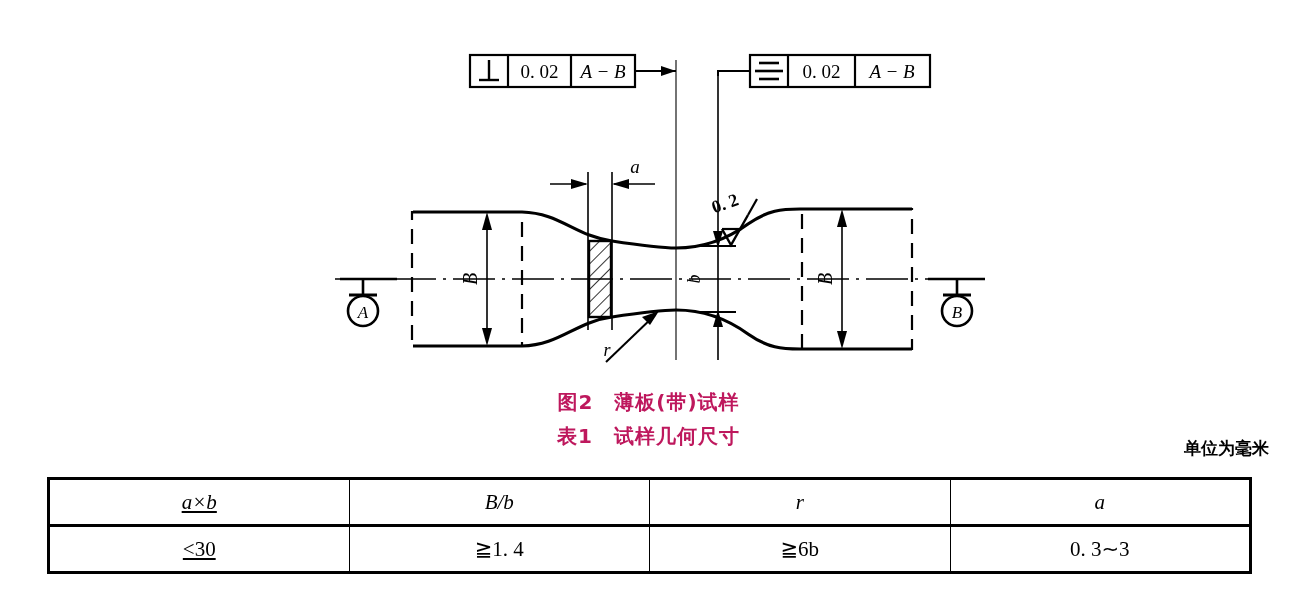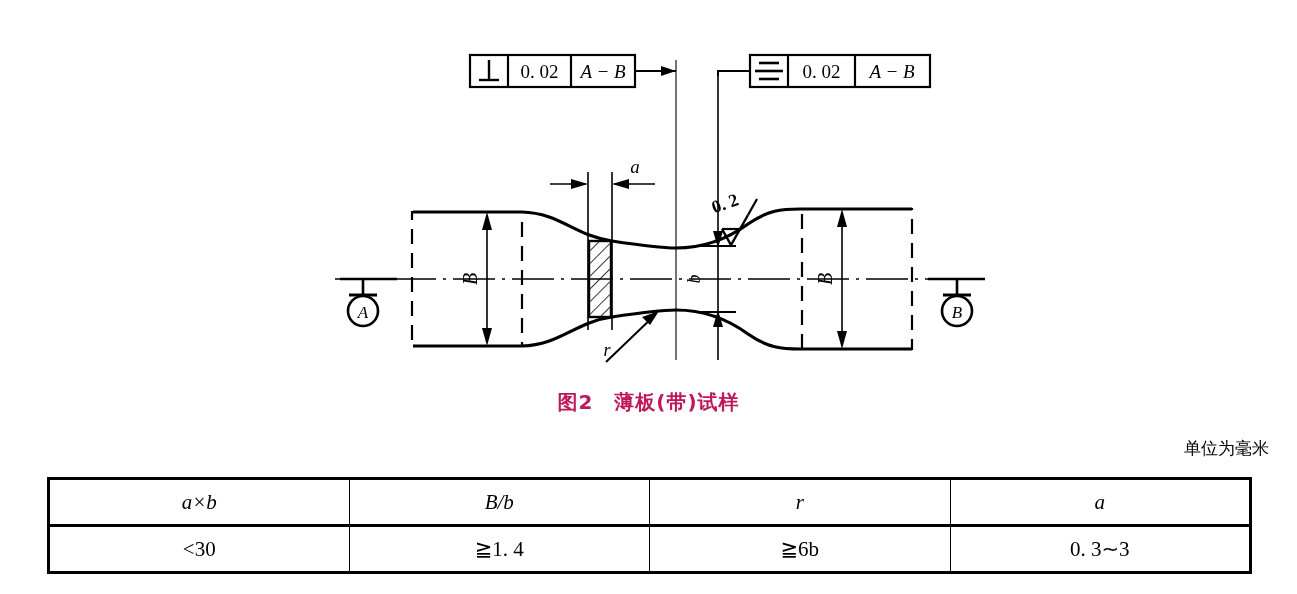--- a/index.html
+++ b/index.html
@@ -38,21 +38,21 @@
     font-size: 20px;
     letter-spacing: 1px;
     line-height: 34px;
     color: #be185d;
   }
   .unit-note {
     position: absolute;
     right: 28px;
     top: 437px;
     font-family: "DejaVu Sans", sans-serif;
-    font-weight: normal;
+    font-weight: bold;
     font-size: 17px;
     color: #000;
   }
   table.dim-table {
     position: absolute;
     left: 47px;
     top: 477px;
     width: 1205px;
     border-collapse: collapse;
     table-layout: fixed;
@@ -72,20 +72,21 @@
     border-top: 3.5px solid #000;
     border-bottom: 3.5px solid #000;
     font-style: italic;
   }
   table.dim-table tr.value-row td {
     height: 44px;
     border-bottom: 3.5px solid #000;
   }
   table.dim-table tr td:first-child {
     border-left: 3.5px solid #000;
+    text-decoration: underline;
   }
   table.dim-table tr td:last-child {
     border-right: 3.5px solid #000;
   }
   .cell-italic { }
 </style>
 </head>
 <body>
 
 <div id="page">
@@ -215,20 +216,21 @@
       <line x1="928" y1="279" x2="985" y2="279" stroke="#000" stroke-width="2.6"></line>
       <line x1="957" y1="279" x2="957" y2="295" stroke="#000" stroke-width="2.6"></line>
       <line x1="943" y1="295" x2="971" y2="295" stroke="#000" stroke-width="3"></line>
       <circle cx="957" cy="311" r="15" fill="#fff" stroke="#000" stroke-width="2.6"></circle>
       <text x="957" y="318" font-size="17" font-style="italic" text-anchor="middle" font-family="Liberation Serif, serif">B</text>
     </g>
   </svg>
 
   <div class="caption-block">
     <div class="caption-line">图2　薄板(带)试样</div>
+    <div class="caption-line">表1　试样几何尺寸</div>
   </div>
 
   <div class="unit-note">单位为毫米</div>
 
   <table class="dim-table">
     <tbody>
       <tr class="header-row">
         <td>a×b</td>
         <td>B/b</td>
         <td>r</td>

